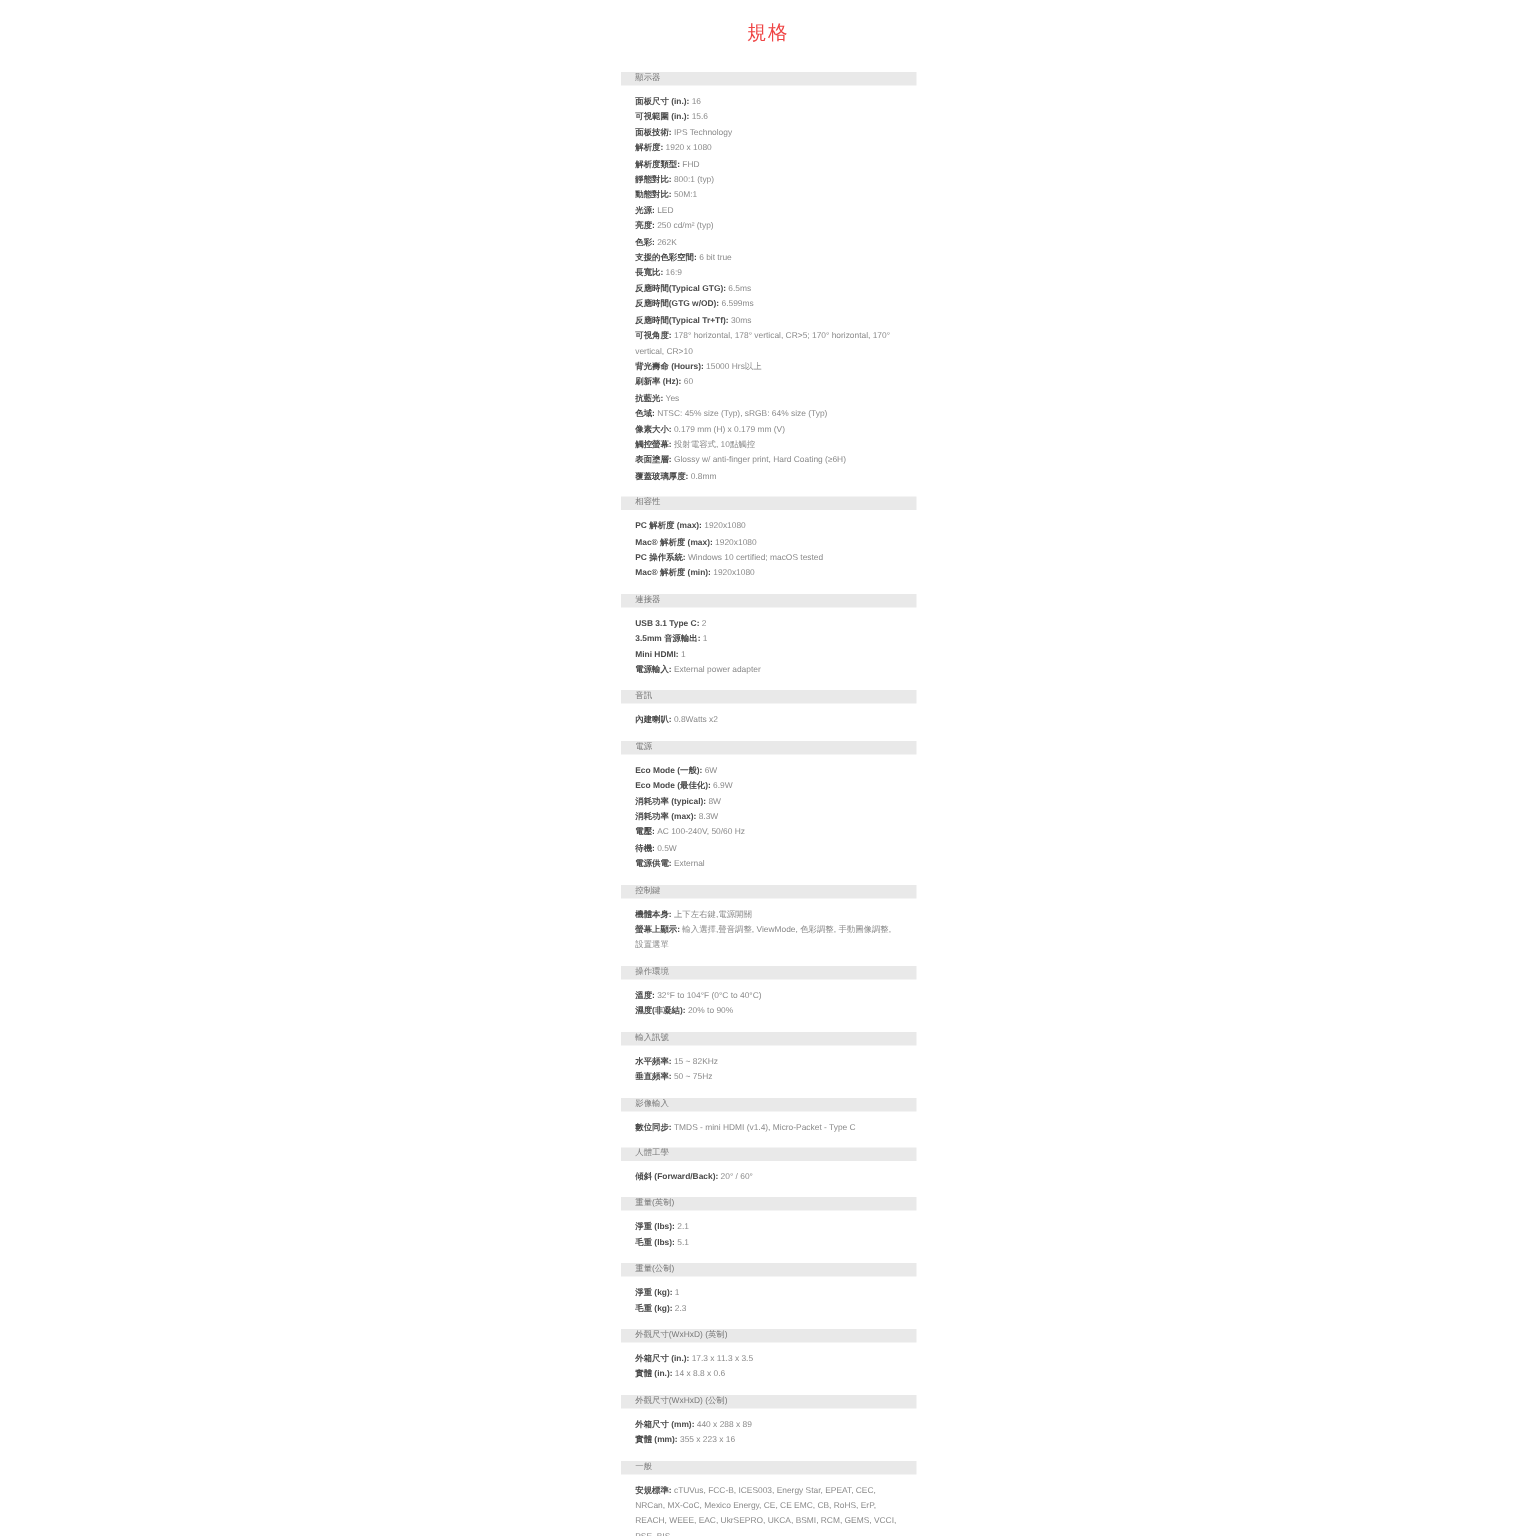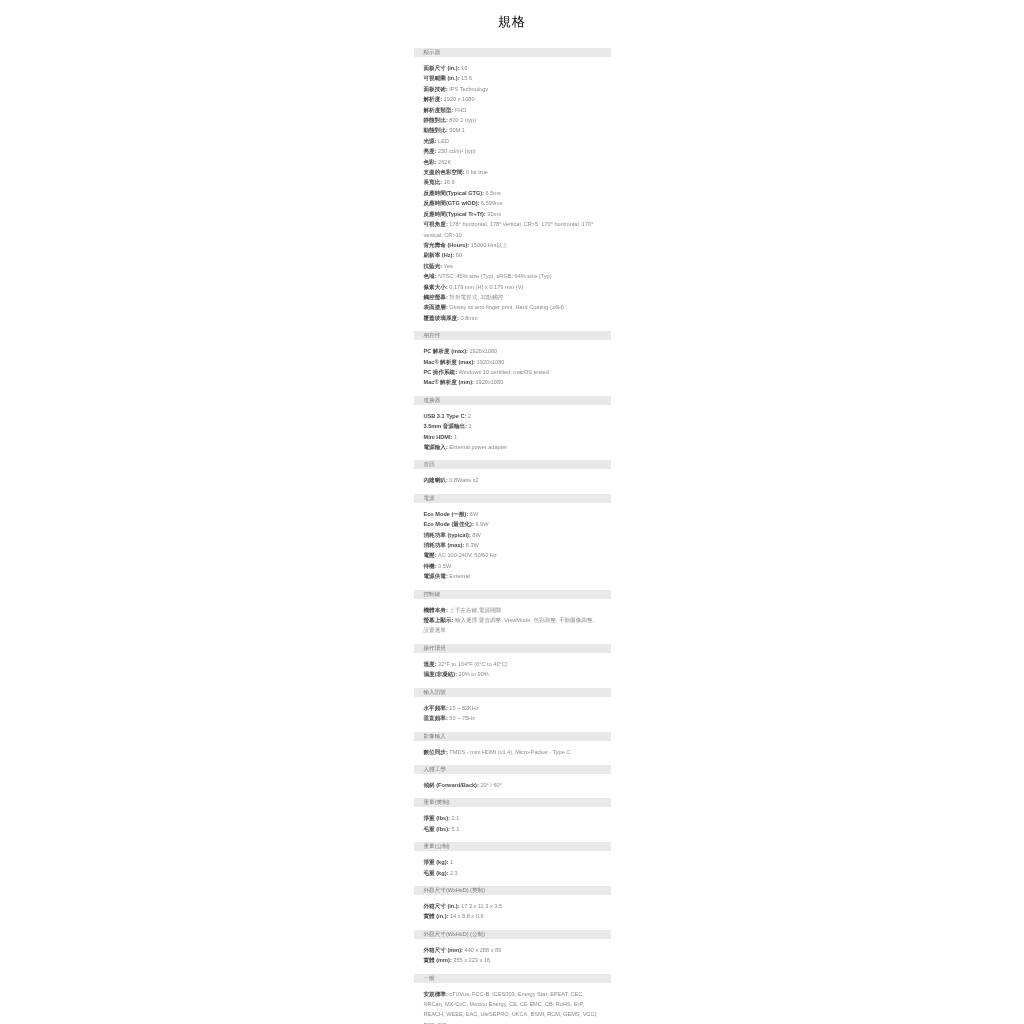--- a/index.html
+++ b/index.html
@@ -7,21 +7,21 @@
     width: 1024px;
     background: #ffffff;
     font-family: "Liberation Sans", "DejaVu Sans", sans-serif;
   }
   body { min-height: 1024px; }
   .page { width: 1024px; padding-top: 13px; }
   .title {
     text-align: center;
     font-size: 13px;
     font-weight: 500;
-    color: #000000;
+    color: #ef4444;
     letter-spacing: 1px;
     margin-bottom: 17px;
   }
   .spec-column {
     width: 197px;
     margin: 0 auto;
   }
   .sec-header {
     background: #e9e9e9;
     color: #787878;

